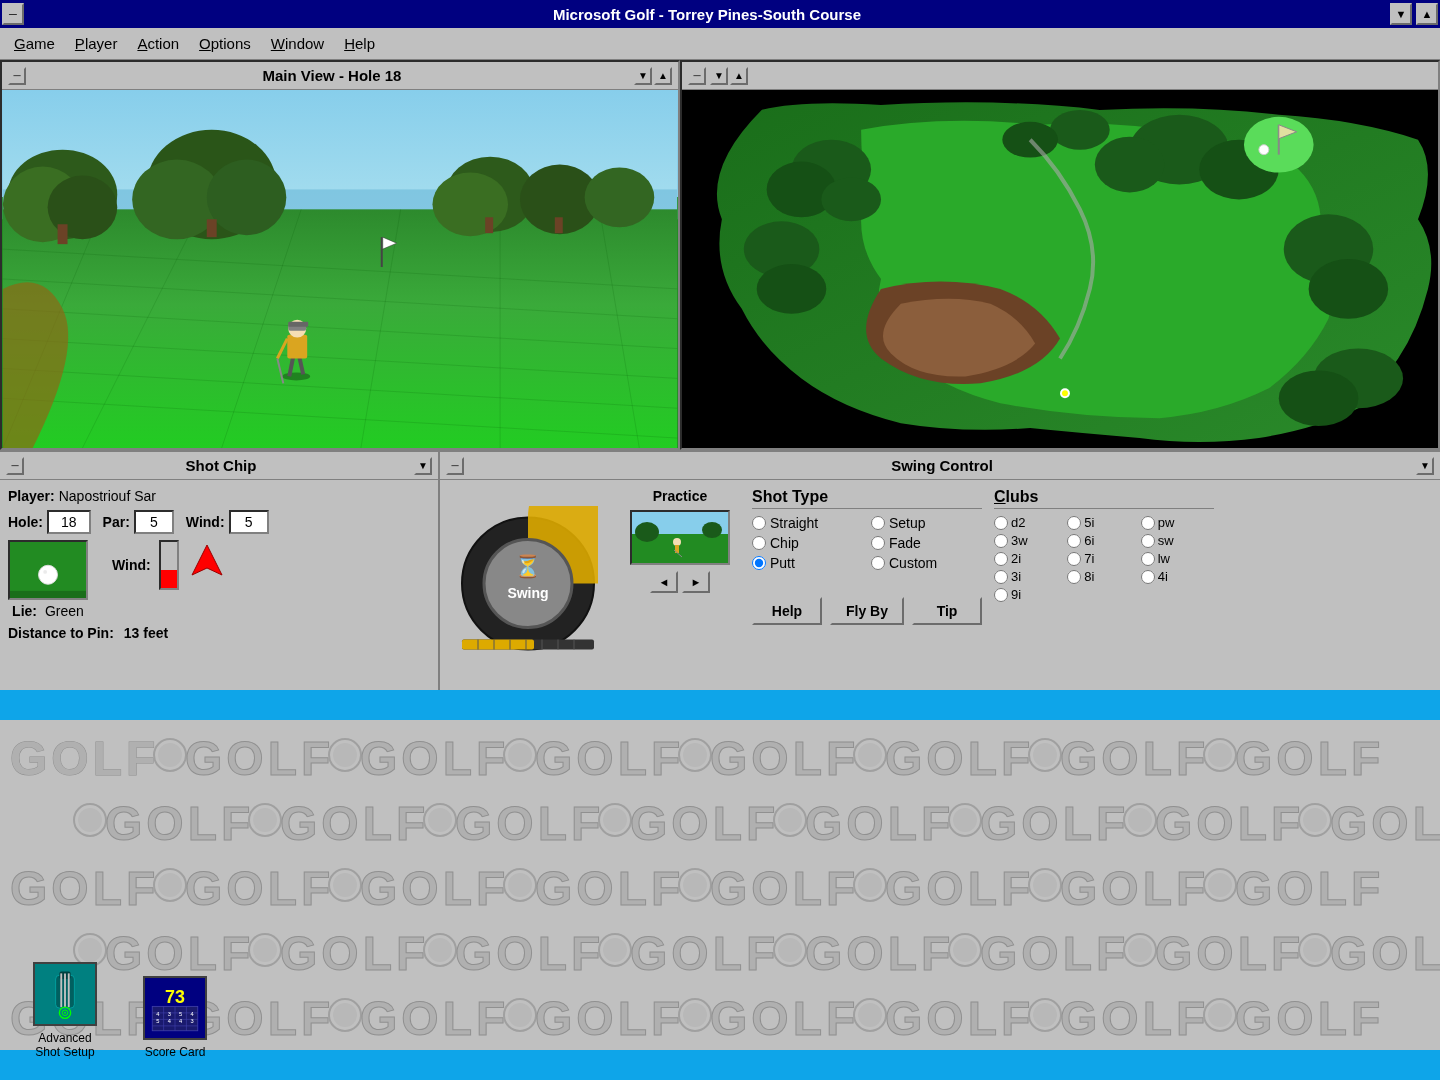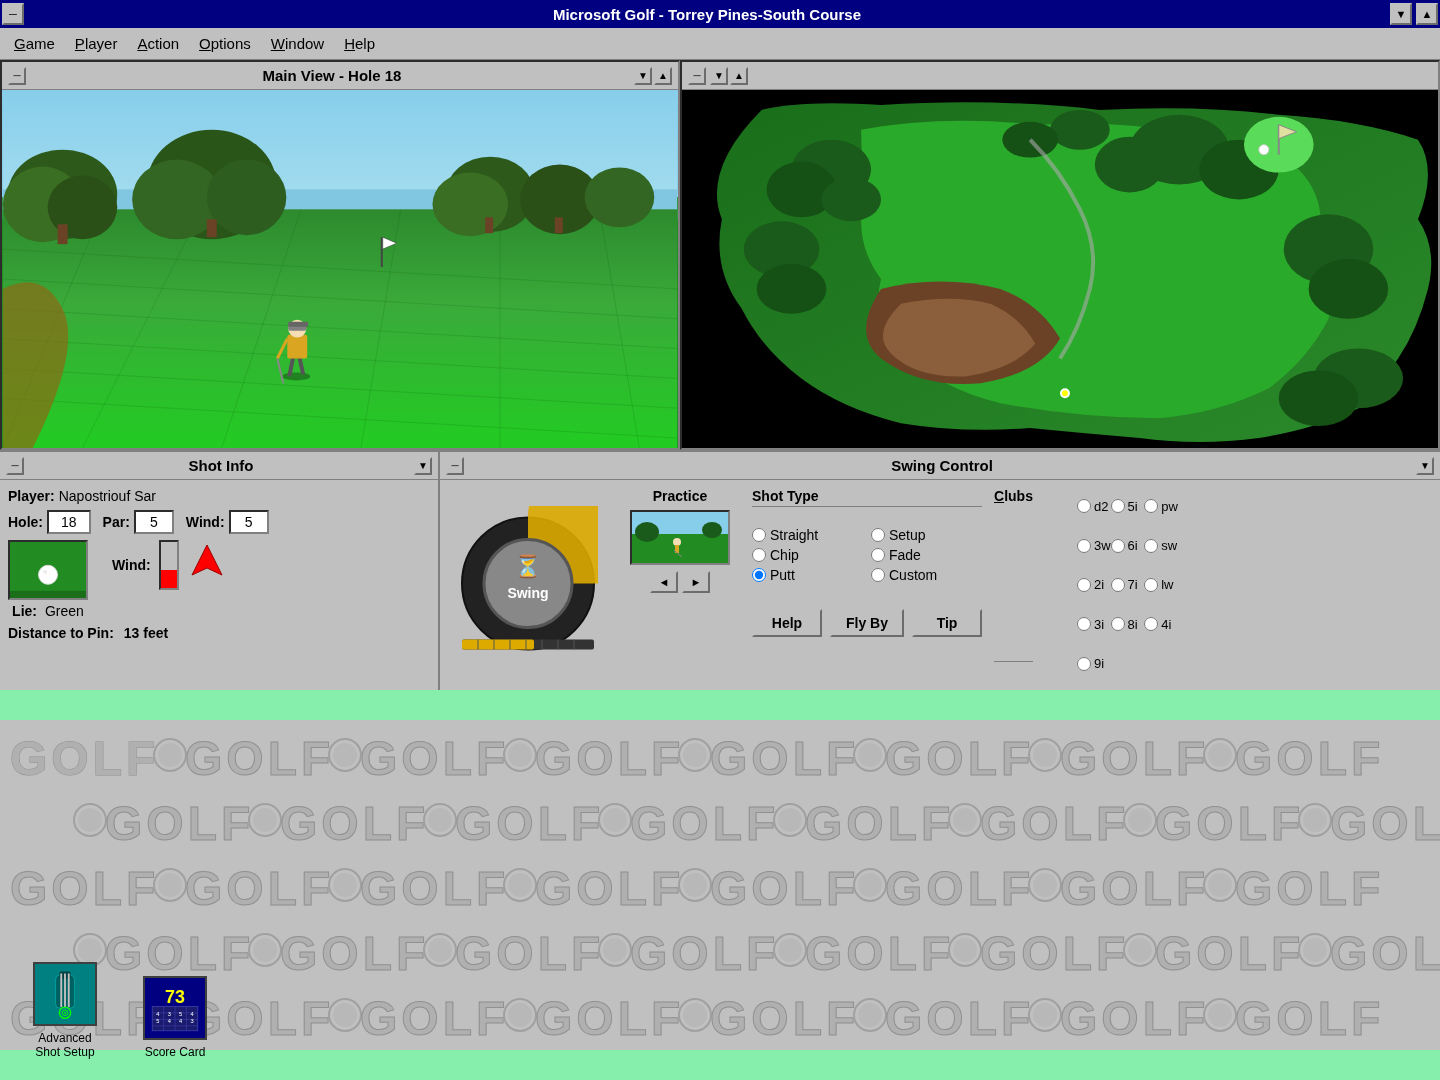--- a/index.html
+++ b/index.html
@@ -257,23 +257,23 @@
     }
 
     
     .shot-type-area {
       display: flex;
       flex-direction: column;
       min-width: 220px;
     }
     .section-title {
       font-weight: bold;
-      font-size: 14px;
+      font-size: 16px;
       border-bottom: 1px solid #808080;
-      margin-bottom: 20px;
+      margin-bottom: 6px;
       padding-bottom: 2px;
     }
     .radio-grid {
       display: grid;
       grid-template-columns: 1fr 1fr;
       gap: 4px 8px;
       margin-bottom: 22px;
     }
     .radio-item {
       display: flex;
@@ -297,23 +297,22 @@
       padding: 4px 14px;
       font-size: 14px;
       cursor: pointer;
       font-weight: bold;
       min-width: 70px;
     }
 
     
     .clubs-area {
       display: flex;
-      flex-direction: row;
+      flex-direction: column;
       min-width: 220px;
-      gap: 44px;
     }
     .clubs-grid {
       display: grid;
       grid-template-columns: repeat(3, 1fr);
       gap: 3px 0px;
     }
     .club-item {
       display: flex;
       align-items: center;
       gap: 3px;
@@ -328,21 +327,21 @@
       overflow: hidden;
     }
     .golf-bg {
       width: 100%;
       height: 100%;
       display: flex;
       flex-wrap: wrap;
       justify-content: center;
       gap: 0;
       overflow: hidden;
-      background: #86efac;
+      background: #0ea5e9;
     }
 
     
     .desktop-icons {
       position: absolute;
       bottom: 20px;
       left: 20px;
       display: flex;
       gap: 20px;
     }
@@ -578,21 +577,21 @@
         </svg>
       </div>
     </div>
   </div>
 
   <div class="bottom-row">
 
     <div class="shot-info-panel">
       <div class="window-title-bar">
         <div class="window-title-btn">─</div>
-        <span class="window-title-text">Shot Info</span>
+        <span class="window-title-text">Shot Chip</span>
         <div class="scroll-arrow">▼</div>
       </div>
       <div class="shot-info-content">
 
         <div class="info-row">
           <span class="info-label">Player:</span>
           <span class="info-value">Napostriouf Sar</span>
         </div>
 
         <div class="info-row">

